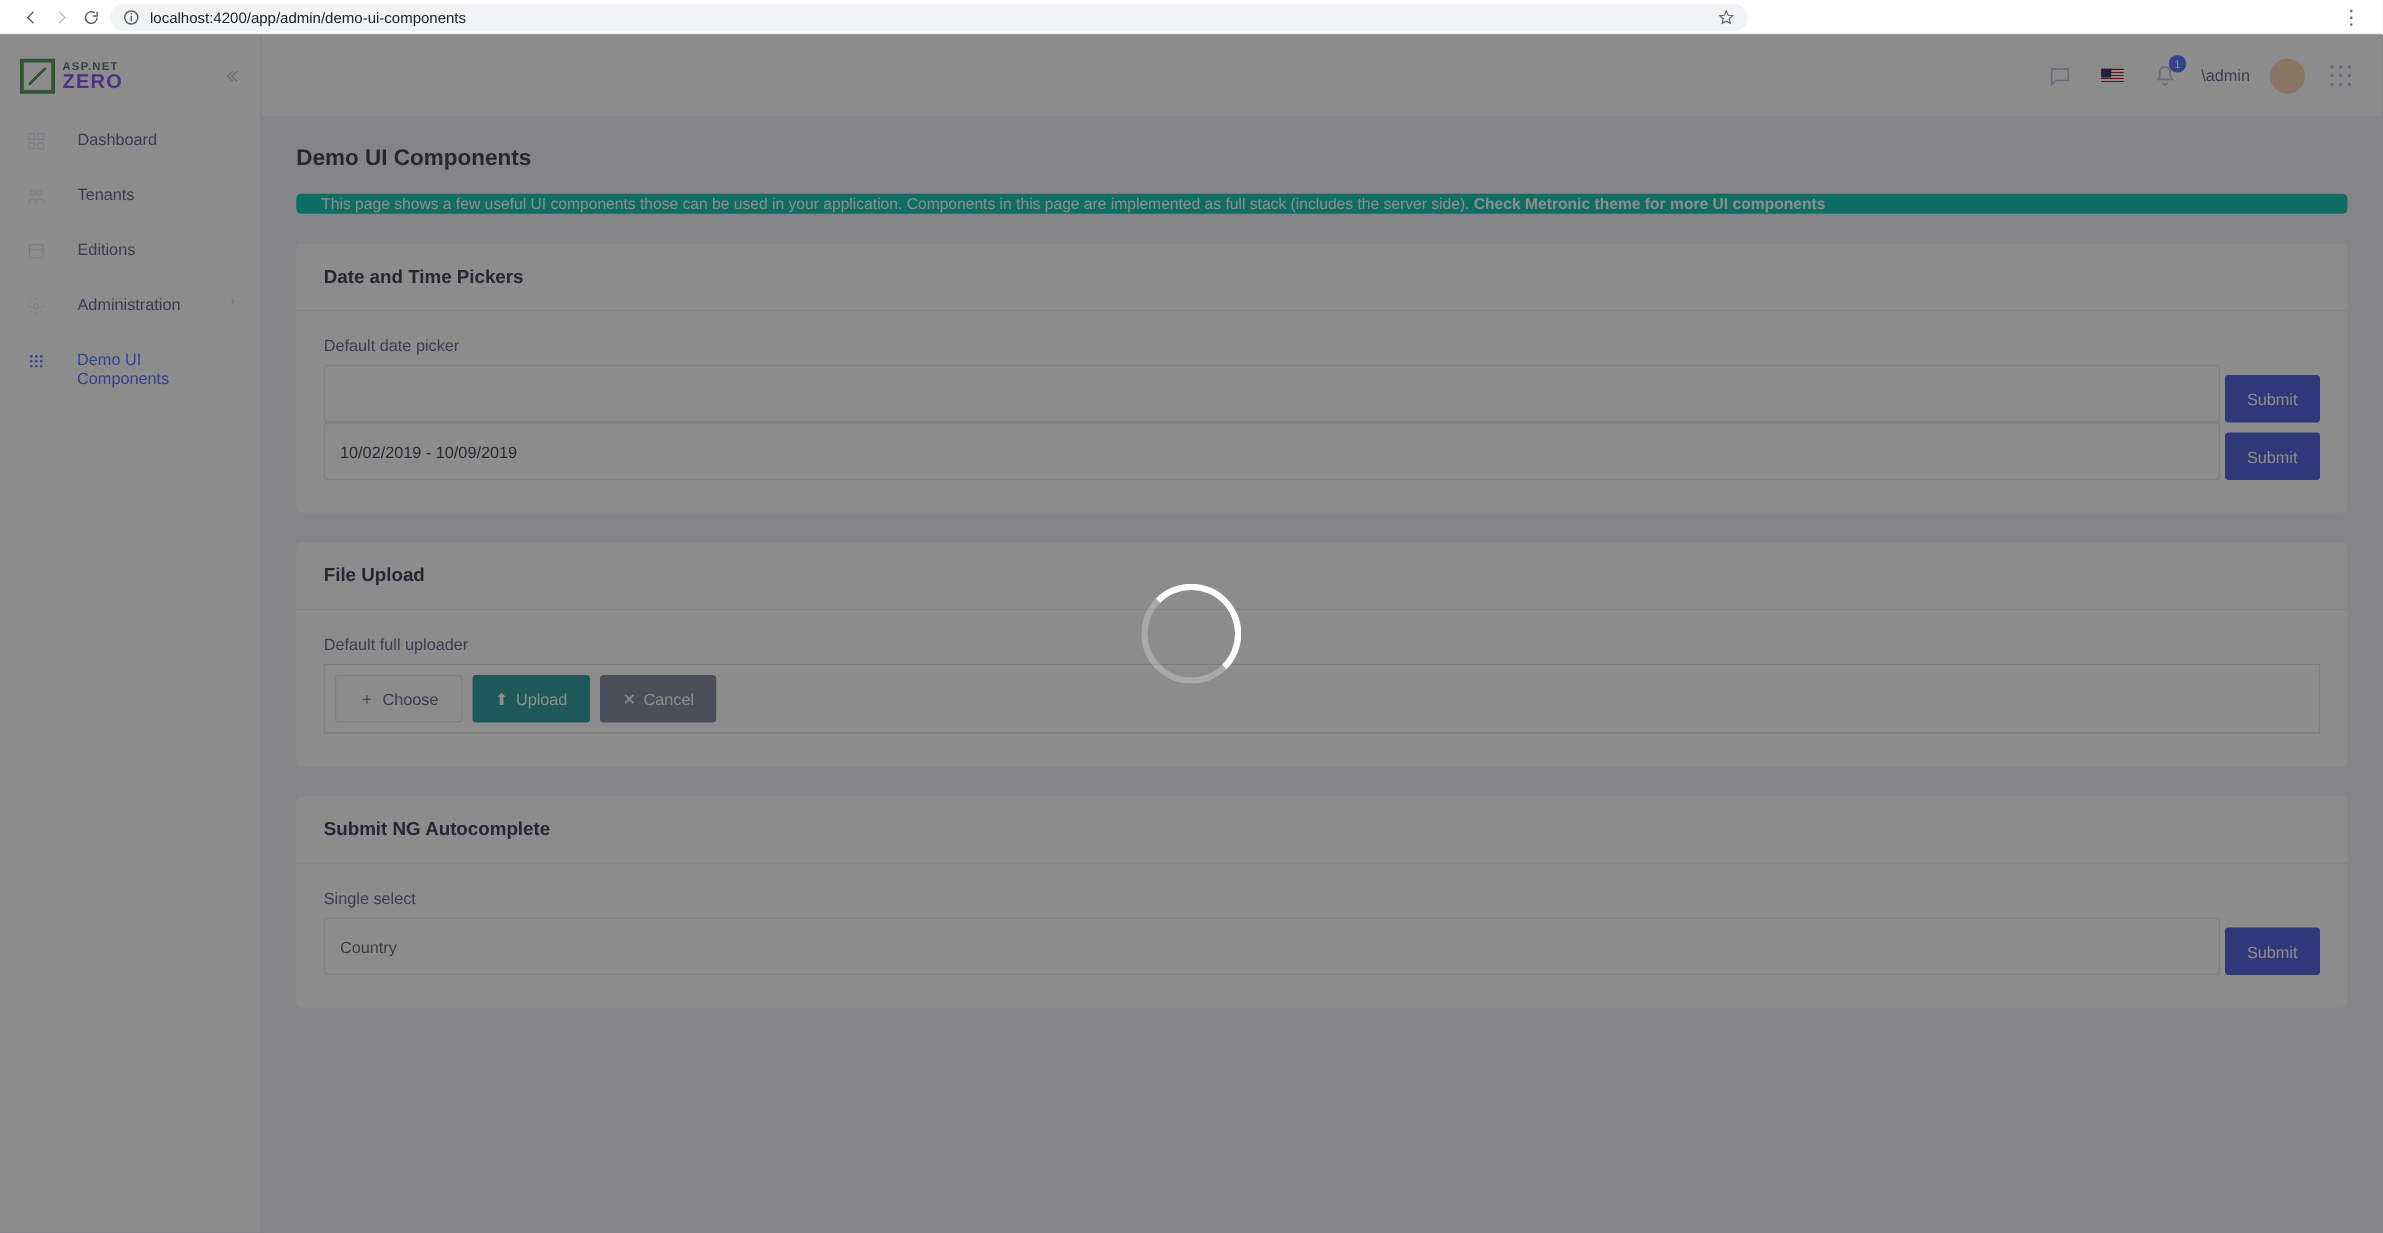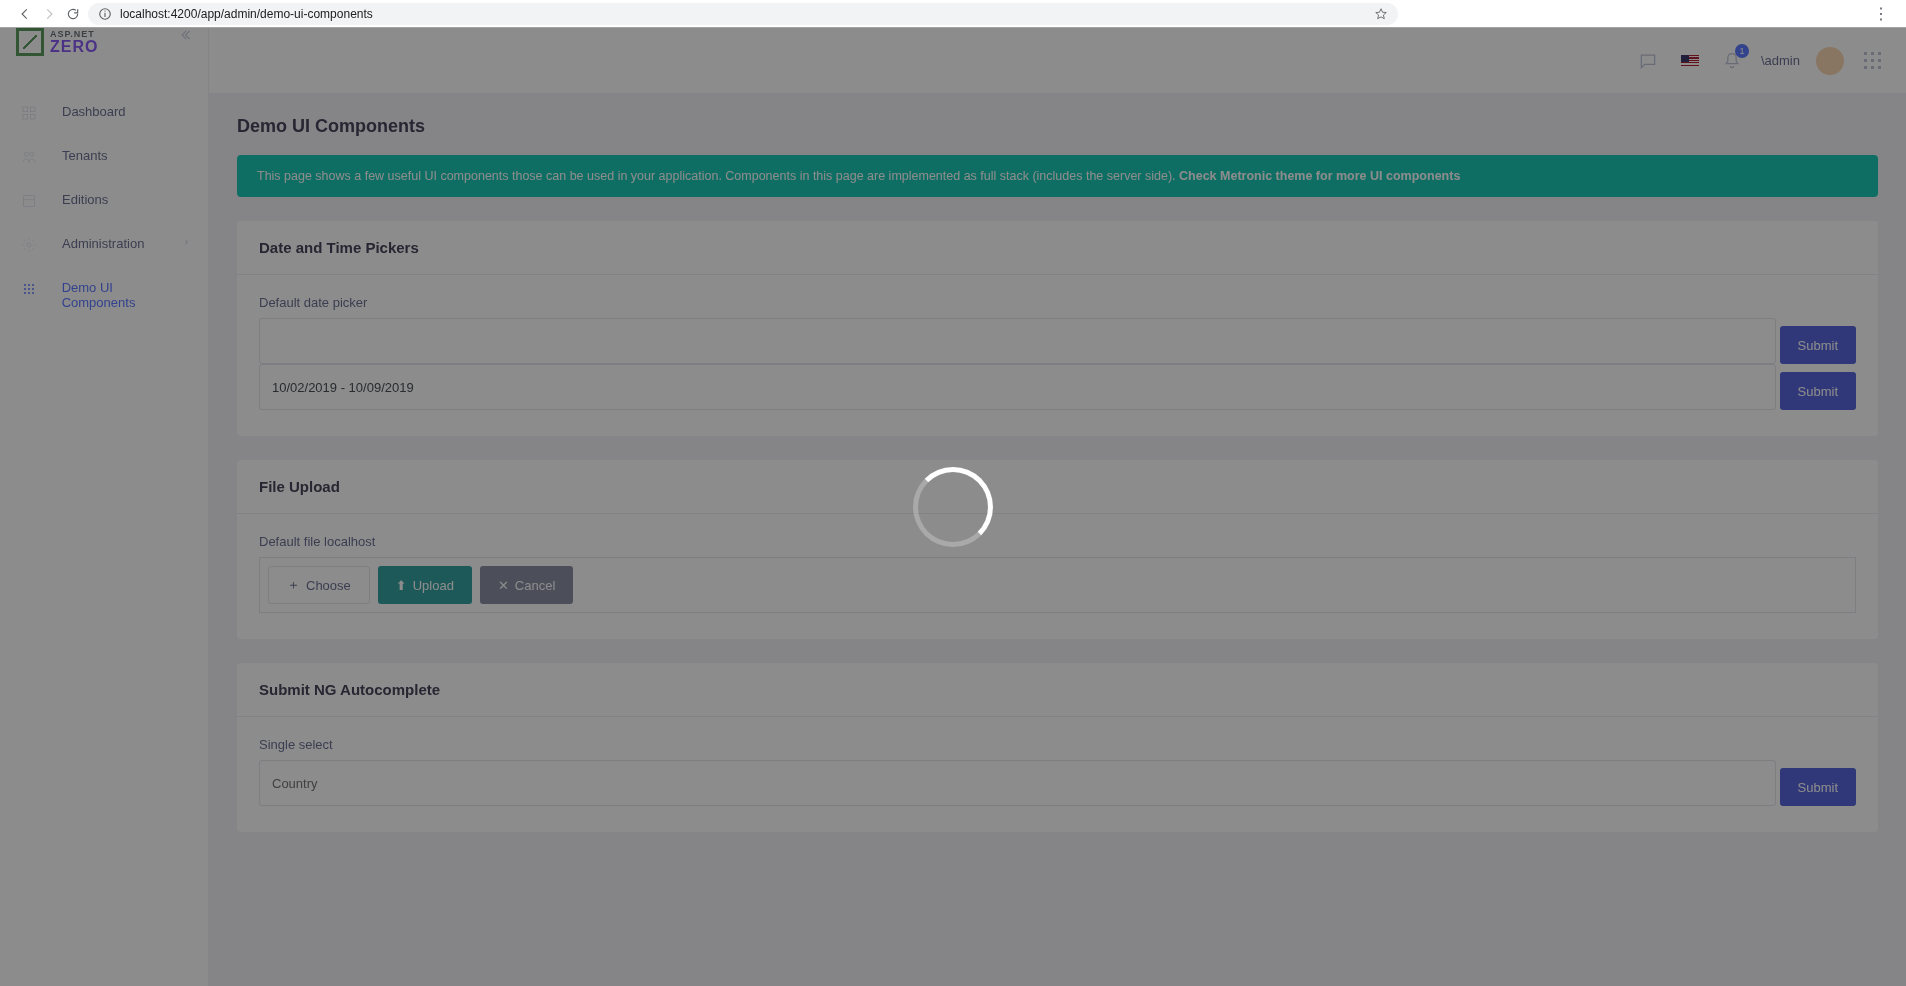--- a/index.html
+++ b/index.html
@@ -18,21 +18,21 @@
   .address-box .url { color: #202124; }
   .star-right { margin-left: auto; }
   .browser-spacer { flex: 1; }
   .menu-dots { width: 18px; color: #5f6368; text-align: center; }
 
   
   .app { display: flex; height: calc(100% - 28px); }
   .sidebar {
     width: 209px; background: #fff; flex-shrink: 0; border-right: 1px solid #eef0f8;
   }
-  .sidebar-head { height: 66px; display: flex; align-items: flex-start; padding: 0 16px; justify-content: space-between; }
+  .sidebar-head { height: 66px; display: flex; align-items: center; padding: 0 16px; justify-content: space-between; }
   .logo { display: flex; align-items: center; gap: 6px; }
   .logo-mark {
     width: 28px; height: 28px; border: 3px solid #5b9d60; position: relative;
   }
   .logo-mark::after { content:''; position:absolute; inset:4px; background: linear-gradient(135deg, transparent 45%, #5b9d60 45% 55%, transparent 55%); }
   .logo-text { display: flex; flex-direction: column; line-height: 1; }
   .logo-top { font-size: 9px; letter-spacing: 1px; color: #6c757d; font-weight: 600; }
   .logo-bottom { font-size: 16px; font-weight: 800; color: #8b5cf6; letter-spacing: 1px; }
   .sidebar-collapse { color: #c7cbe0; font-size: 14px; }
 
@@ -63,21 +63,21 @@
   }
   .user-label { font-size: 13px; color:#6c7293; }
   .avatar { width:28px; height:28px; border-radius:50%; background:#f7d7b5; }
   .grid-icon { width:22px; height:22px; background:
     radial-gradient(circle, #c0c4d8 1.5px, transparent 1.5px) 0 0/7px 7px; }
 
   .content { padding: 22px 28px 40px; }
   .page-title { font-size: 18px; font-weight: 600; color: #48465b; margin-bottom: 18px; }
 
   .alert {
-    background: #1dc9b7; color: #fff; font-size: 12.5px; padding: 14px 20px;
+    background: #1dc9b7; color: #fff; font-size: 12.5px; padding: 1px 20px;
     border-radius: 4px; margin-bottom: 24px;
   }
   .alert a { color:#fff; font-weight: 700; text-decoration: none; }
 
   .card { background:#fff; border-radius:4px; margin-bottom: 24px; }
   .card-head { padding: 18px 22px; font-size: 15px; font-weight: 600; color:#48465b; border-bottom: 1px solid #ebedf2; }
   .card-body { padding: 20px 22px 26px; }
 
   .form-label { font-size: 13px; color:#6c7293; margin-bottom: 8px; display:block; }
   .form-row { display:flex; gap:4px; align-items:flex-end; margin-bottom: 22px; }
@@ -271,21 +271,21 @@
               <input class="input" type="text" value="10/02/2019 - 10/09/2019" style="">
               <button class="btn btn-primary">Submit</button>
             </div>
           </div>
         </div>
       </div>
 
       <div class="card">
         <div class="card-head">File Upload</div>
         <div class="card-body">
-          <label class="form-label">Default file localhost</label>
+          <label class="form-label">Default full uploader</label>
           <div class="uploader-wrap">
             <button class="btn btn-outline">
               <span>＋</span>
               <span>Choose</span>
             </button>
             <button class="btn btn-teal">
               <span>⬆</span>
               <span>Upload</span>
             </button>
             <button class="btn btn-grey">

